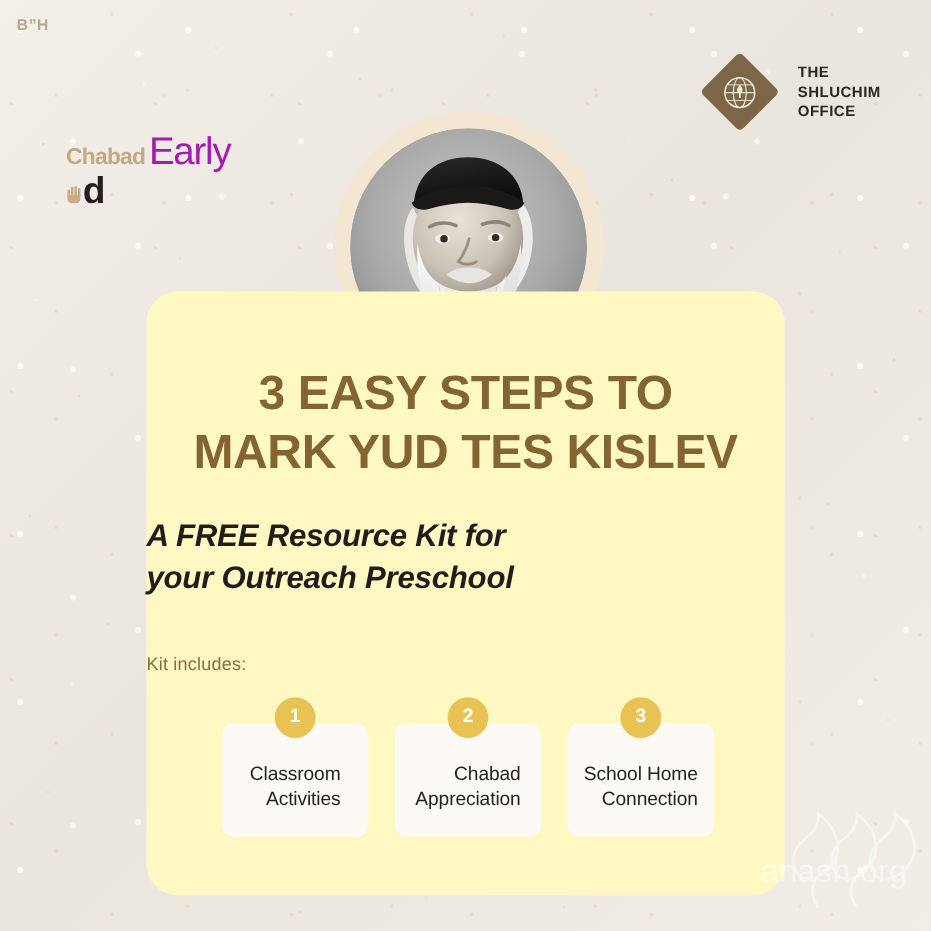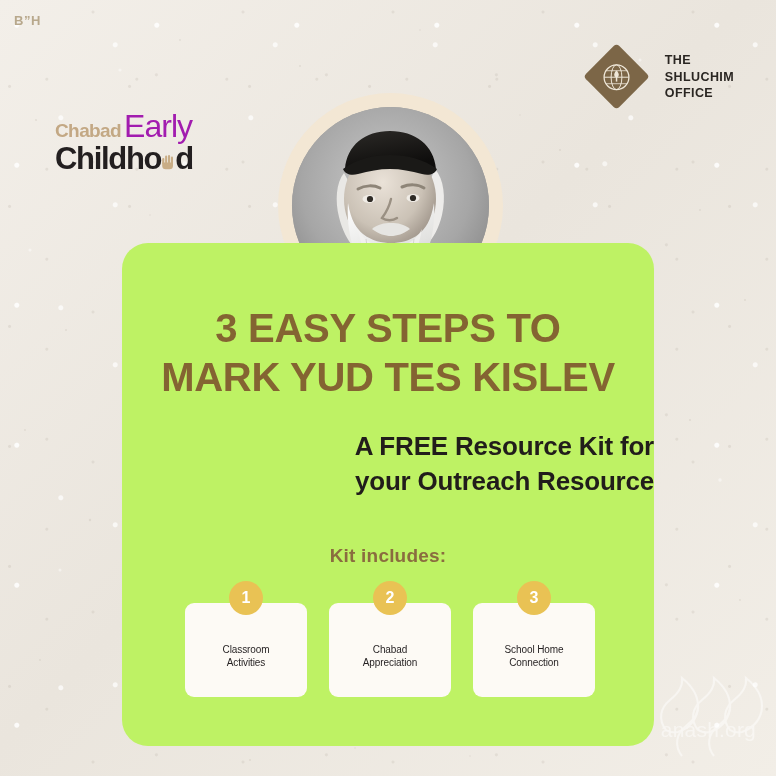--- a/index.html
+++ b/index.html
@@ -103,45 +103,45 @@
     overflow: hidden;
     background: #9a9a9a;
   }
   .portrait svg { display:block; }
 
   
   .panel {
     position: absolute;
     left: 122px; top: 243px;
     width: 532px; height: 503px;
-    background: #bef264;
+    background: #fef9c3;
     border-radius: 26px;
   }
 
   .headline {
     position: absolute; left: 0; right: 0; top: 61px;
     text-align: center;
     color: #846432;
     font-size: 40px; font-weight: 800;
     letter-spacing: -0.3px;
     line-height: 1.22;
   }
   .subhead {
     position: absolute; left: 0; right: 0; top: 186px;
-    text-align: right;
+    text-align: left;
     color: #211d1b;
-    font-size: 26px; font-weight: 700; 
+    font-size: 26px; font-weight: 700; font-style: italic;
     line-height: 1.33;
     letter-spacing: -0.2px;
   }
   .kit-includes {
     position: absolute; left: 0; right: 0; top: 302px;
-    text-align: center;
+    text-align: left;
     color: #8a6c3f;
-    font-size: 19px; font-weight: 700;
+    font-size: 15px; font-weight: 400;
     letter-spacing: .2px;
   }
 
   .cards {
     position: absolute;
     left: 63px; top: 360px;
     width: 410px;
     display: flex; gap: 22px;
   }
   .card {
@@ -159,40 +159,40 @@
     transform: translateX(-50%);
     width: 34px; height: 34px;
     border-radius: 50%;
     background: #e9c254;
     color: #ffffff;
     font-size: 16px; font-weight: 700;
     display: flex; align-items: center; justify-content: center;
     line-height: 1;
   }
   .card-label {
-    text-align: center;
-    font-size: 10px;
+    text-align: right;
+    font-size: 16px;
     font-weight: 500;
     color: #231f20;
     line-height: 1.34;
     letter-spacing: -0.1px;
     padding: 0 6px;
   }
 
   
   .watermark {
     position: absolute;
     right: 6px; bottom: 12px;
     width: 120px; height: 92px;
     opacity: .55;
     pointer-events: none;
   }
   .wm-text {
     position: absolute; right: 14px; bottom: 22px;
-    font-size: 21px; font-weight: 500;
+    font-size: 27px; font-weight: 500;
     color: rgba(255,255,255,0.85);
     letter-spacing: .2px;
   }
 </style>
 </head>
 <body>
 
 <div class="poster">
 
   <div class="paper-texture"></div>
@@ -233,21 +233,20 @@
   </svg>
 
   <div class="bh">B”H</div>
 
   <div class="cec-logo">
     <div class="cec-line1">
       <span class="cec-chabad">Chabad</span>
       <span class="cec-early">Early</span>
     </div>
     <div class="cec-line2">
-      <span>Childho</span>
       <span class="cec-hand">
         <svg width="14" height="18" viewBox="0 0 14 18">
           <g fill="#c9ad86">
             <rect x="1.2" y="6" width="2.1" height="6.2" rx="1.05"></rect>
             <rect x="4.1" y="3.6" width="2.1" height="8.6" rx="1.05"></rect>
             <rect x="7.0" y="3.0" width="2.1" height="9.2" rx="1.05"></rect>
             <rect x="9.9" y="4.6" width="2.1" height="7.6" rx="1.05"></rect>
             <path d="M1.2 10.5h10.8v3.2a3.6 3.6 0 0 1-3.6 3.6H4.8a3.6 3.6 0 0 1-3.6-3.6z"></path>
           </g>
         </svg>
@@ -347,21 +346,21 @@
 
   <div class="panel">
 
     <div class="headline">
       <div>3 EASY STEPS TO</div>
       <div>MARK YUD TES KISLEV</div>
     </div>
 
     <div class="subhead">
       <div>A FREE Resource Kit for</div>
-      <div>your Outreach Resource</div>
+      <div>your Outreach Preschool</div>
     </div>
 
     <div class="kit-includes">Kit includes:</div>
 
     <div class="cards">
 
       <div class="card">
         <div class="card-badge">1</div>
         <div class="card-label">
           <div>Classroom</div>

